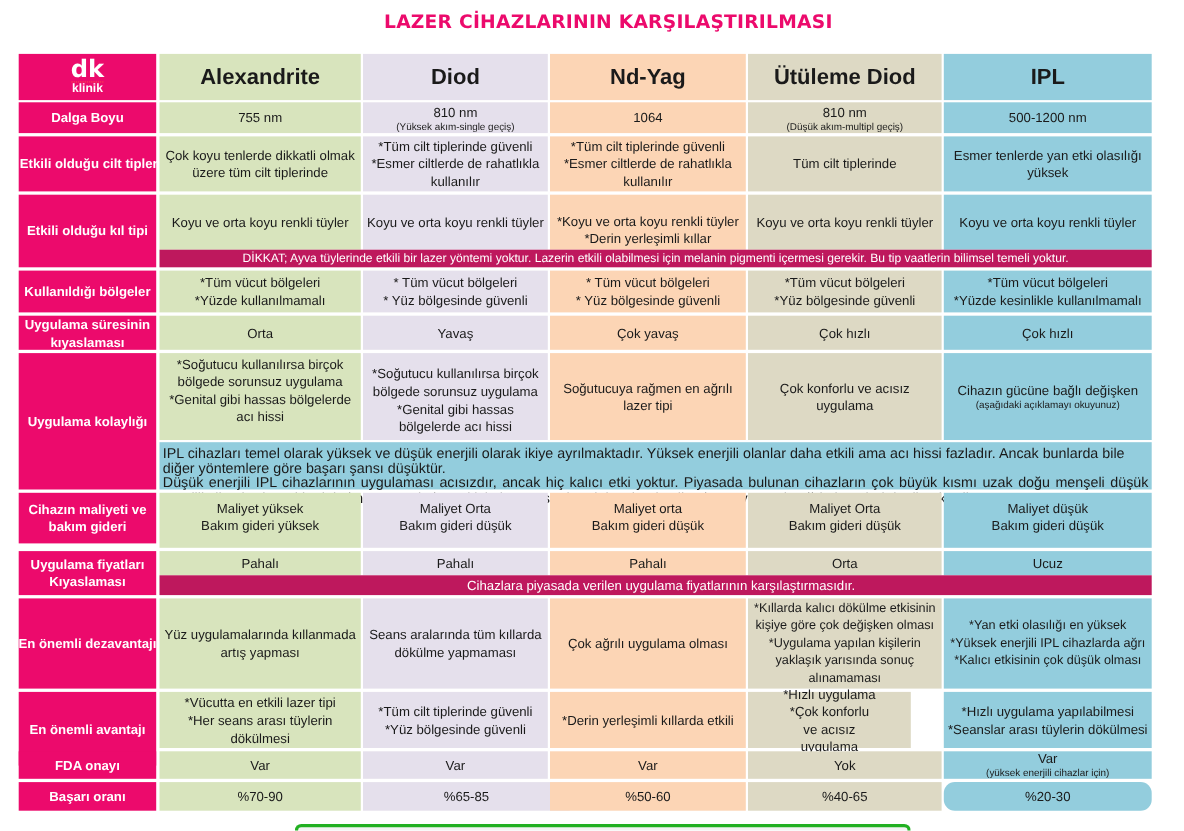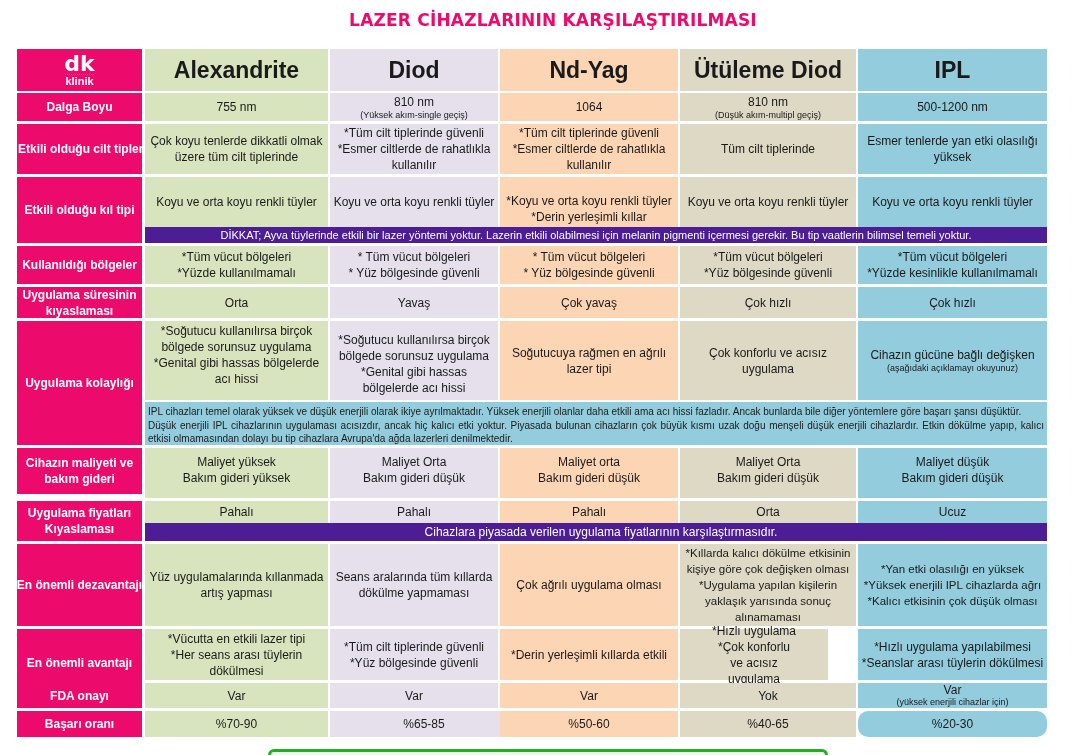--- a/index.html
+++ b/index.html
@@ -5,23 +5,23 @@
   html, body { margin:0; padding:0; background:#ffffff; }
   body { width:1076px; height:755px; position:relative; overflow:hidden; font-family:"Liberation Sans", "DejaVu Sans", sans-serif; }
   .title { position:absolute; left:0; width:1106px; top:10px; text-align:center; color:#ec0a6c; font-weight:bold; font-size:17px; letter-spacing:0.2px; font-family:"DejaVu Sans", sans-serif; }
   .cell { position:absolute; box-sizing:border-box; display:flex; align-items:center; justify-content:center; text-align:center; font-size:12px; line-height:16px; color:#1a1a1a; padding:0 2px; white-space:pre-line; }
   .lbl { background:#ec0a6c; color:#ffffff; font-weight:bold; font-size:12px; line-height:16px; }
   .c0 { background:#d8e4bd; }
   .c1 { background:#e5e0ec; }
   .c2 { background:#fcd5b5; }
   .c3 { background:#ddd9c4; }
   .c4 { background:#93cddd; }
-  .hdr { font-weight:bold; font-size:23px; }
-  .gray { background:#4c1d95; color:#ffffff; font-size:11px; }
-  .note { background:#93cddd; font-size:10px; line-height:13.5px; justify-content:flex-start; align-items:flex-start; text-align:left; padding:3px 3px; display:block; white-space:normal; }
+  .hdr { font-weight:bold; font-size:20px; }
+  .gray { background:#be185d; color:#ffffff; font-size:11px; }
+  .note { background:#93cddd; font-size:13px; line-height:13.5px; justify-content:flex-start; align-items:flex-start; text-align:left; padding:3px 3px; display:block; white-space:normal; }
   .note span { display:block; }
   .note .just { text-align:justify; text-align-last:left; }
   .sub { display:block; font-size:9px; line-height:11px; }
   .stack { display:flex; flex-direction:column; align-items:center; }
   .logo-dk { font-size:22px; font-weight:bold; line-height:20px; color:#fff; font-family:"DejaVu Sans", sans-serif; }
   .logo-kl { font-size:11px; font-weight:bold; line-height:12px; color:#fff; border-top:1px dotted #ff4d4d; }
   .green-box { position:absolute; left:268px; top:749px; width:560px; height:20px; border:3px solid #22b022; border-bottom:none; border-radius:6px 6px 0 0; background:#f3f3f3; box-sizing:border-box; }
 </style>
 </head>
 <body>

